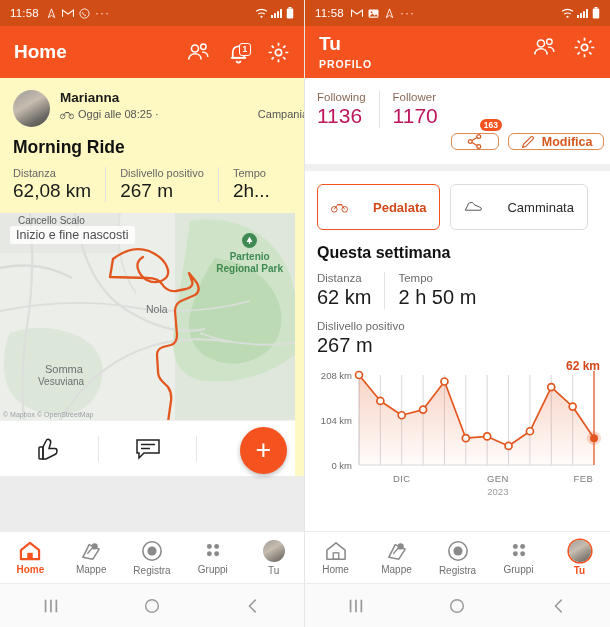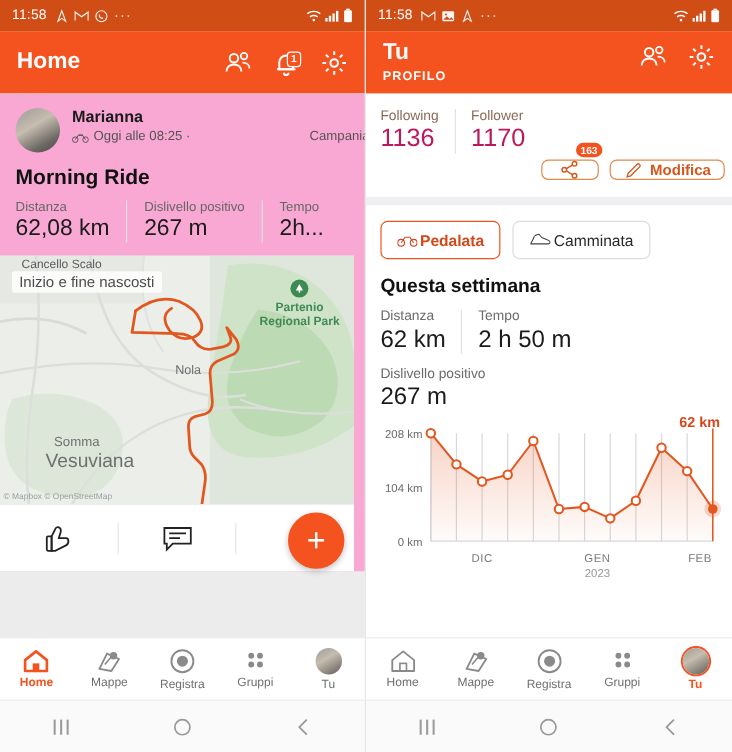--- a/index.html
+++ b/index.html
@@ -41,21 +41,21 @@
   .ic { width: 23px; height: 23px; display: block; }
   .badge-wrap { position: relative; display: flex; }
   .nbadge {
     position: absolute; left: 12px; top: 2px; border: 1.4px solid #fff;
     border-radius: 3px; font-size: 8.5px; line-height: 1; padding: 1.5px 2.5px;
     color: #fff; background: #f4531f; font-weight: 600;
   }
 
   
   .feed { flex: 1; overflow: hidden; background: #ececed; position: relative; }
-  .card { background: #f9a8d4; width: 323px; }
+  .card { background: #fef9c3; width: 323px; }
   .card-head { display: flex; align-items: flex-start; padding: 12px 13px 0 13px; }
   .avatar {
     width: 37px; height: 37px; border-radius: 50%; flex: 0 0 37px;
     background: linear-gradient(150deg,#9b9a96 0%,#c7bdb0 40%,#6d6a66 75%,#4a4845 100%);
     overflow: hidden;
   }
   .who { margin-left: 10px; flex: 1; min-width: 0; }
   .who-name { font-size: 13.5px; font-weight: 700; color: #1b1b1b; }
   .who-line { display: flex; align-items: center; margin-top: 3px; }
   .who-meta { font-size: 11px; color: #555; }
@@ -106,21 +106,21 @@
   }
   .btns { margin-left: auto; display: flex; gap: 9px; position: relative; padding-top: 10px; margin-top: 32px; }
   .cbadge {
     position: absolute; left: 29px; top: -4px; background: #f4531f; color: #fff;
     font-size: 8.5px; font-weight: 700; border-radius: 9px; padding: 1.5px 4px; line-height: 1;
   }
   .sep { height: 7px; background: #f0f0f2; margin-top: 14px; }
 
   .toggles { display: flex; gap: 10px; padding: 13px 12px 0 12px; }
   .tg {
-    height: 32px; border-radius: 6px; display: flex; align-items: center; gap: 2px;
+    height: 46px; border-radius: 6px; display: flex; align-items: center; gap: 25px;
     padding: 0 13px; font-size: 13px; background: #fff;
   }
   .tg.on { border: 1.6px solid #f4531f; color: #d4481a; font-weight: 700; }
   .tg.off { border: 1px solid #dcdcde; color: #2a2a2a; }
 
   .h2 { font-size: 16px; font-weight: 700; color: #111; padding: 14px 12px 0 12px; }
   .wstats { display: flex; padding: 10px 12px 0 12px; }
   .ws { padding-right: 13px; }
   .ws + .ws { border-left: 1px solid #e2e2e2; padding-left: 13px; }
   .ws-l { font-size: 11.5px; color: #6b6b6b; }
@@ -270,21 +270,21 @@
             <path d="M200 120 q40 16 95 10" stroke="#dcdedb" stroke-width="1.8" fill="none"></path>
             <g fill="none" stroke="#e2571f" stroke-width="2.3" stroke-linejoin="round" stroke-linecap="round">
               <path d="M113 46 q18 -14 36 -8 q14 6 18 16 q4 10 -6 14 q-12 4 -20 -6 q-8 -12 2 -18"></path>
               <path d="M113 46 l-3 18 l38 1 q10 0 14 6 q5 8 14 7 l10 -2 q8 -2 6 -8 l-3 -8 l8 10 q4 8 -2 12 l-14 6 q-6 3 -6 10 l2 24 q0 8 -6 10 l-8 2 q-6 2 -6 8 l1 16 q0 6 4 10 l6 6 q4 6 3 14 l-4 28 q-1 10 4 14 l6 6 q6 6 2 12 q-5 6 -12 2 q-6 -4 -4 -12"></path>
             </g>
           </svg>
           <div class="map-pill">Inizio e fine nascosti</div>
           <div class="maplbl" style="left:18px;top:2px;color:#5a5c5f">Cancello Scalo</div>
           <div class="maplbl" style="left:146px;top:90px;font-size:10.5px">Nola</div>
           <div class="maplbl" style="left:45px;top:150px;font-size:11px">Somma</div>
-          <div class="maplbl" style="left:38px;top:163px;font-size:16px">Vesuviana</div>
+          <div class="maplbl" style="left:38px;top:163px;font-size:10px">Vesuviana</div>
           <div class="park-lbl">
             <div class="park-dot">
               <svg width="9" height="9" viewBox="0 0 12 12">
                   <path d="M6 1 L10 8 H2 Z" fill="#fff"></path>
                   <rect x="5.2" y="7.5" width="1.6" height="3" fill="#fff"></rect>
                 </svg>
             </div>
             <div>Partenio</div>
             <div>Regional Park</div>
           </div>

